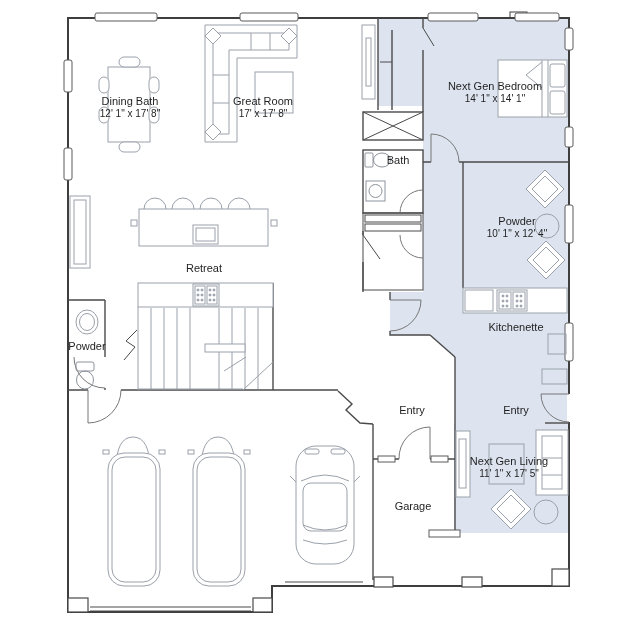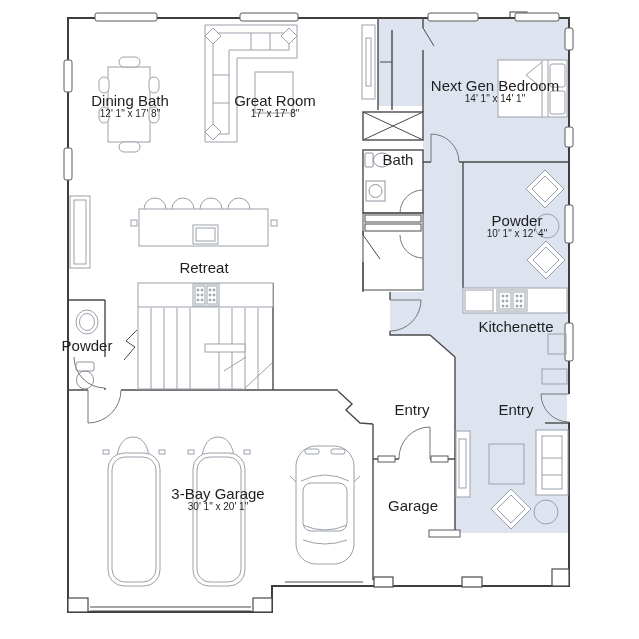--- a/index.html
+++ b/index.html
@@ -1,21 +1,21 @@
 <!DOCTYPE html>
 <html><head>
 <meta charset="utf-8">
 <style>
   html,body{margin:0;padding:0;background:#ffffff;}
   #stage{position:relative;width:639px;height:639px;background:#ffffff;overflow:hidden;
          font-family:"Liberation Sans", sans-serif;}
   #plan-svg{position:absolute;left:0;top:0;}
   .room-label{position:absolute;transform:translateX(-50%);text-align:center;
               color:#1f1f1f;white-space:nowrap;z-index:5;line-height:12px;}
-  .room-label .rn{display:block;font-size:15px;}
+  .room-label .rn{display:block;font-size:11px;}
   .room-label .rd{display:block;font-size:10px;margin-top:1px;}
   .room-label .rd:empty{display:none;}
 </style>
 </head>
 <body>
 
 <div id="stage">
 
 <svg id="plan-svg" width="639" height="639" viewBox="0 0 639 639">
 
@@ -316,35 +316,31 @@
       <rect x="331" y="449" width="14" height="5" rx="2"></rect>
       <path d="M 296,482 L 290,476 M 354,482 L 360,476"></path>
     </g>
   </g>
 </svg>
 
 <div class="room-label" style="left:130px;top:95px">
   <span class="rn">Dining Bath</span>
   <span class="rd">12' 1" x 17' 8"</span>
 </div>
-<div class="room-label" style="left:275px;top:95px">
+<div class="room-label" style="left:263px;top:95px">
   <span class="rn">Great Room</span>
   <span class="rd">17' x 17' 8"</span>
 </div>
 <div class="room-label" style="left:204px;top:262px">
   <span class="rn">Retreat</span>
 
 </div>
 <div class="room-label" style="left:87px;top:340px">
   <span class="rn">Powder</span>
 
-</div>
-<div class="room-label" style="left:218px;top:488px">
-  <span class="rn">3-Bay Garage</span>
-  <span class="rd">30' 1" x 20' 1"</span>
 </div>
 <div class="room-label" style="left:412px;top:404px">
   <span class="rn">Entry</span>
 
 </div>
 <div class="room-label" style="left:413px;top:500px">
   <span class="rn">Garage</span>
 
 </div>
 <div class="room-label" style="left:398px;top:154px">
@@ -360,14 +356,18 @@
   <span class="rd">10' 1" x 12' 4"</span>
 </div>
 <div class="room-label" style="left:516px;top:321px">
   <span class="rn">Kitchenette</span>
 
 </div>
 <div class="room-label" style="left:516px;top:404px">
   <span class="rn">Entry</span>
 
 </div>
+<div class="room-label" style="left:509px;top:455px">
+  <span class="rn">Next Gen Living</span>
+  <span class="rd">11' 1" x 17' 5"</span>
+</div>
 
 </div>
 
 </body></html>

